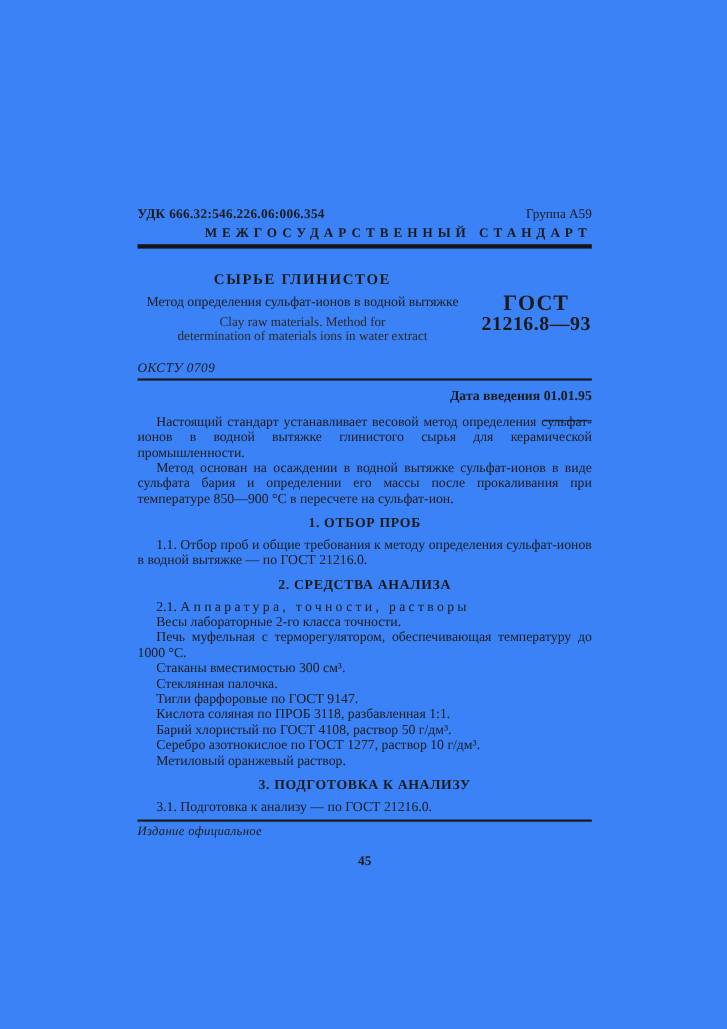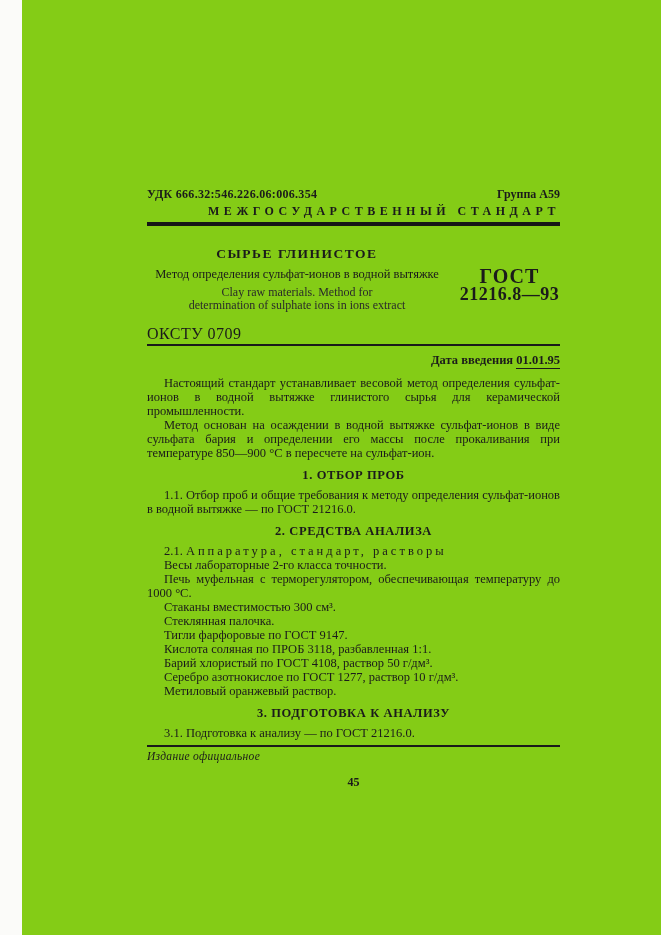--- a/index.html
+++ b/index.html
@@ -4,45 +4,45 @@
 <style>
   html,body{margin:0;padding:0;}
   body{
     width:661px;height:935px;
     background:#fbfbf9;
     font-family:"Liberation Serif","DejaVu Serif",serif;
     color:#1b1b1b;
     position:relative;
     overflow:hidden;
   }
-  .page{position:absolute;inset:0;background:#84cc16;margin-left:22px;}
+  .page{position:absolute;inset:0;background:#3b82f6;}
   .content{position:absolute;left:125px;top:187px;width:413px;}
 
   
   .hdr-row{display:flex;justify-content:space-between;align-items:baseline;font-size:12px;line-height:14px;}
   .udk{letter-spacing:.3px;font-weight:600;}
-  .group{font-weight:bold;}
+  .group{font-weight:normal;}
   .std-type{margin-top:3px;text-align:right;font-weight:bold;font-size:12px;line-height:15px;letter-spacing:4.5px;white-space:nowrap;}
   .rule-thick{margin-top:3px;height:4px;background:#161616;}
 
   
   .title-row{display:flex;margin-top:20px;gap:12px;}
   .title-left{width:300px;text-align:center;}
   .title-right{flex:1;text-align:center;padding-top:22px;}
   .doc-title{font-weight:bold;font-size:13.5px;line-height:15px;letter-spacing:1.5px;}
   .doc-subtitle{font-weight:normal;font-size:12.5px;line-height:14px;margin-top:6px;}
   .doc-subtitle-en{font-size:12px;line-height:13px;margin-top:5px;color:#2a2a2a;}
   .gost-label{font-weight:bold;font-size:20px;line-height:16px;letter-spacing:1px;}
   .gost-number{font-weight:bold;font-size:18px;line-height:15px;margin-top:3px;letter-spacing:.5px;}
 
   
-  .okstu{margin-top:15px;font-size:16px;line-height:14px;letter-spacing:.5px;}
+  .okstu{margin-top:15px;font-size:12px;line-height:14px;letter-spacing:.5px;font-style:italic;}
   .rule-thin{margin-top:3px;height:2px;background:#1a1a1a;}
   .date-line{margin-top:7px;text-align:right;font-weight:bold;font-size:12.5px;line-height:15px;}
-  .date-value{border-bottom:1.5px solid #1b1b1b;padding-bottom:1px;}
+  .date-value{border-bottom:1.5px solid #1b1b1b;padding-bottom:15px;}
 
   
   .body-text{margin-top:8px;}
   p.para{margin:0;font-size:12.5px;line-height:14px;text-align:justify;text-indent:17px;}
   .sec-heading{margin:8px 0 6px 0;text-align:center;font-weight:bold;font-size:12.5px;line-height:14px;letter-spacing:.6px;}
   .spaced-sub{letter-spacing:3px;}
 
   
   .rule-footer{margin-top:5px;height:2px;background:#1a1a1a;}
   .edition{margin-top:2px;font-weight:normal;font-style:italic;font-size:11.5px;line-height:14px;letter-spacing:.3px;}
@@ -61,21 +61,21 @@
 
     <div class="std-type">МЕЖГОСУДАРСТВЕННЫЙ СТАНДАРТ</div>
     <div class="rule-thick"></div>
 
     <div class="title-row">
       <div class="title-left">
         <div class="doc-title">СЫРЬЕ ГЛИНИСТОЕ</div>
         <div class="doc-subtitle">Метод определения сульфат-ионов в водной вытяжке</div>
         <div class="doc-subtitle-en">
           <div>Clay raw materials. Method for</div>
-          <div>determination of sulphate ions in ions extract</div>
+          <div>determination of materials ions in water extract</div>
         </div>
       </div>
       <div class="title-right">
         <div class="gost-label">ГОСТ</div>
         <div class="gost-number">21216.8—93</div>
       </div>
     </div>
 
     <div class="okstu">ОКСТУ 0709</div>
     <div class="rule-thin"></div>
@@ -86,21 +86,21 @@
 
     <div class="body-text">
       <p class="para">Настоящий стандарт устанавливает весовой метод определения сульфат-ионов в водной вытяжке глинистого сырья для керамической промышленности.</p>
       <p class="para">Метод основан на осаждении в водной вытяжке сульфат-ионов в виде сульфата бария и определении его массы после прокаливания при температуре 850—900 °С в пересчете на сульфат-ион.</p>
     </div>
 
     <div class="sec-heading">1. ОТБОР ПРОБ</div>
     <p class="para">1.1. Отбор проб и общие требования к методу определения сульфат-ионов в водной вытяжке — по ГОСТ 21216.0.</p>
 
     <div class="sec-heading">2. СРЕДСТВА АНАЛИЗА</div>
-    <p class="para"><span>2.1.</span> <span class="spaced-sub">Аппаратура, стандарт, растворы</span></p>
+    <p class="para"><span>2.1.</span> <span class="spaced-sub">Аппаратура, точности, растворы</span></p>
     <p class="para">Весы лабораторные 2-го класса точности.</p>
     <p class="para">Печь муфельная с терморегулятором, обеспечивающая температуру до 1000 °С.</p>
     <p class="para">Стаканы вместимостью 300 см³.</p>
     <p class="para">Стеклянная палочка.</p>
     <p class="para">Тигли фарфоровые по ГОСТ 9147.</p>
     <p class="para">Кислота соляная по ПРОБ 3118, разбавленная 1:1.</p>
     <p class="para">Барий хлористый по ГОСТ 4108, раствор 50 г/дм³.</p>
     <p class="para">Серебро азотнокислое по ГОСТ 1277, раствор 10 г/дм³.</p>
     <p class="para">Метиловый оранжевый раствор.</p>
 

